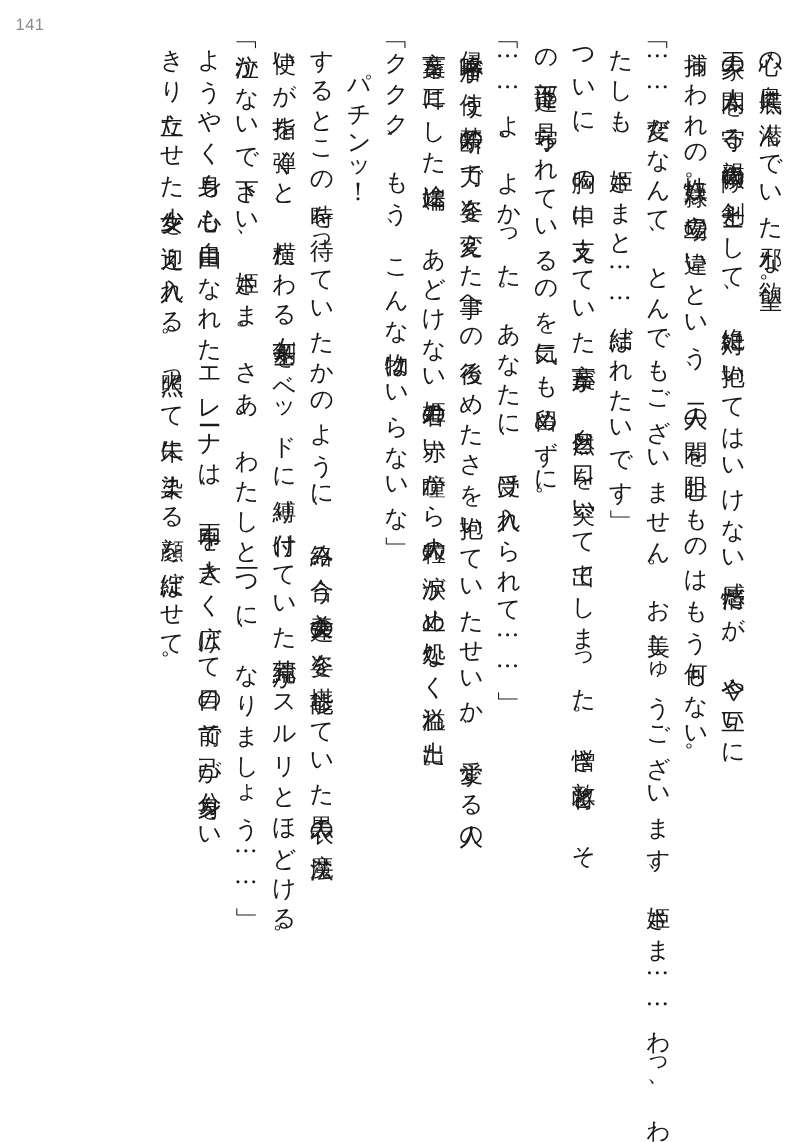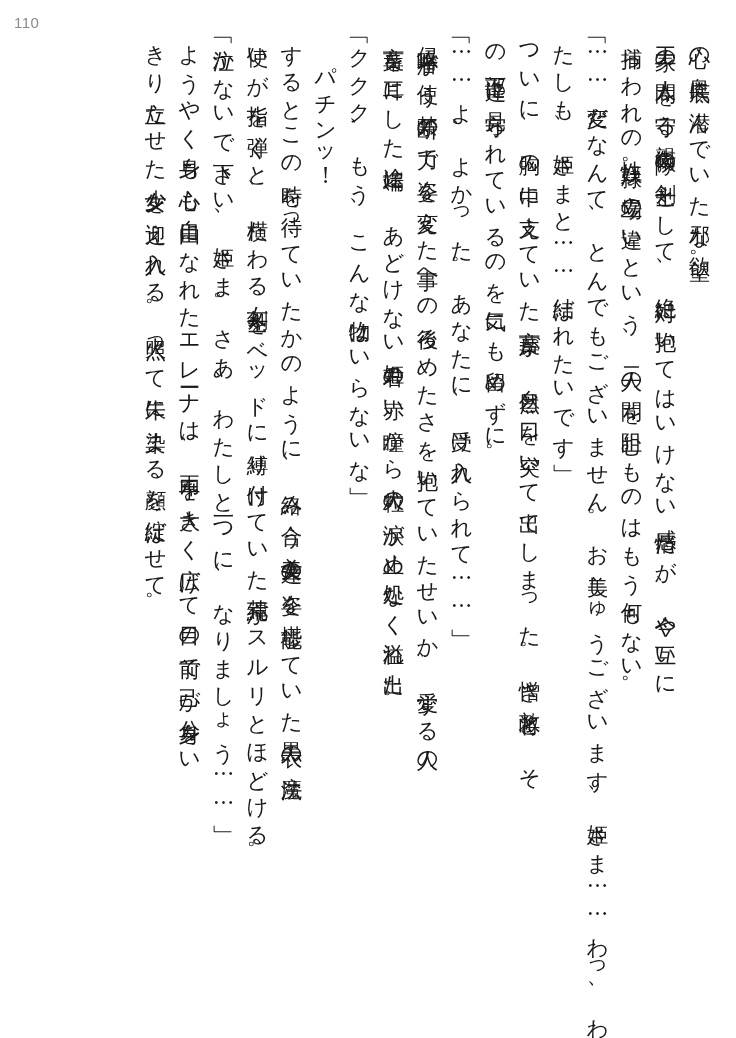--- a/index.html
+++ b/index.html
@@ -57,21 +57,21 @@
   .line.indent {
     padding-top: 22px;
     box-sizing: border-box;
   }
 </style>
 </head>
 <body>
 
 <div class="page">
 
-  <div class="page-number">110</div>
+  <div class="page-number">141</div>
 
   <div class="text-body">
     <div class="line">心の奥底に潜んでいた邪な欲望。</div>
     <div class="line">王家の人間を守る親衛隊の剣士として、絶対に抱いてはいけない感情だが、今や互いに</div>
     <div class="line">捕らわれの性奴隷。立場の違いという、二人の間を阻むものはもう何もない。</div>
     <div class="line">「……変だなんて、とんでもございません。お美しゅうございます、姫さま……わっ、わ</div>
     <div class="line">たしも、姫さまと……結ばれたいです」</div>
     <div class="line">ついに、胸の中に支えていた言葉が、自然と口を突いて出てしまった。憎き敵将と、そ</div>
     <div class="line">の部下達に見守られているのを気にも留めずに。</div>
     <div class="line">「……よ、よかった。あなたに、受け入れられて……」</div>

